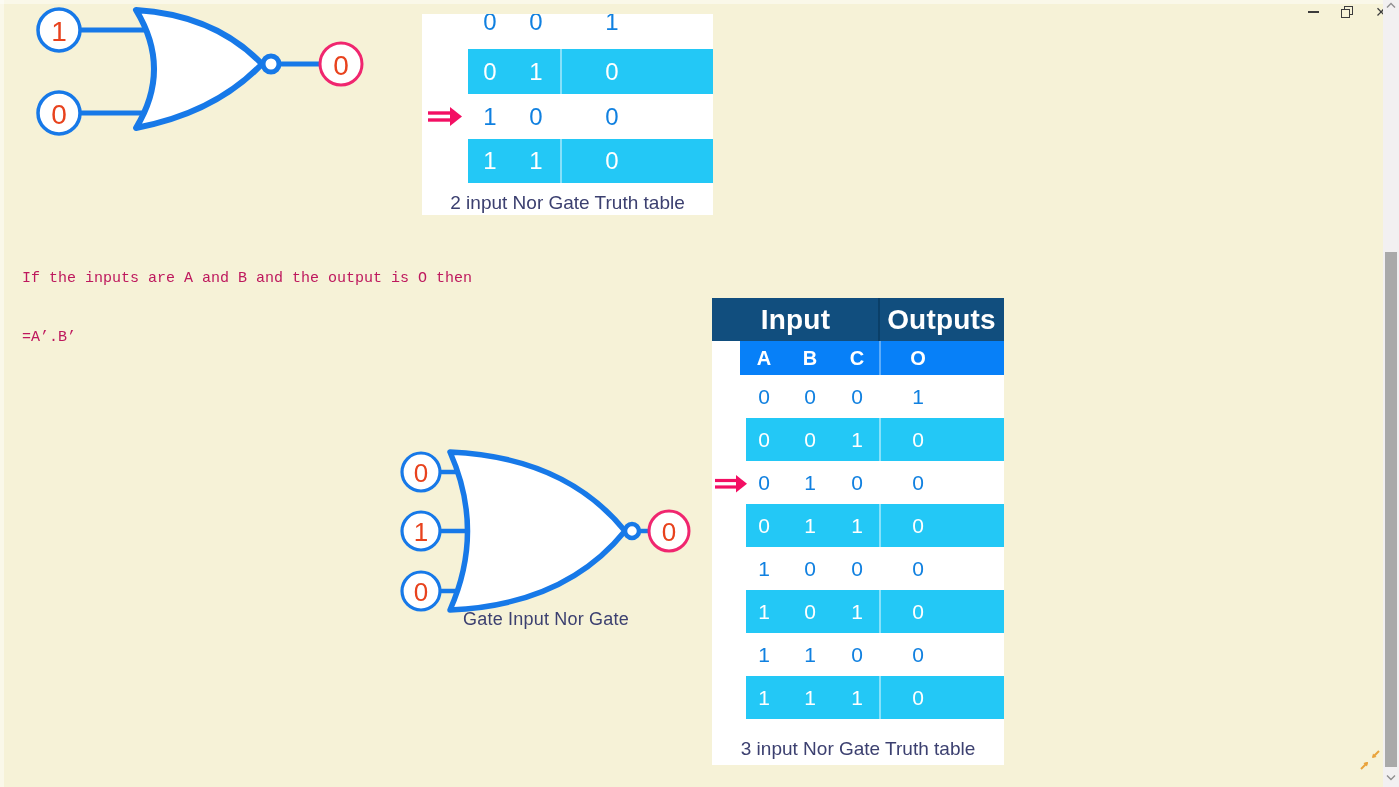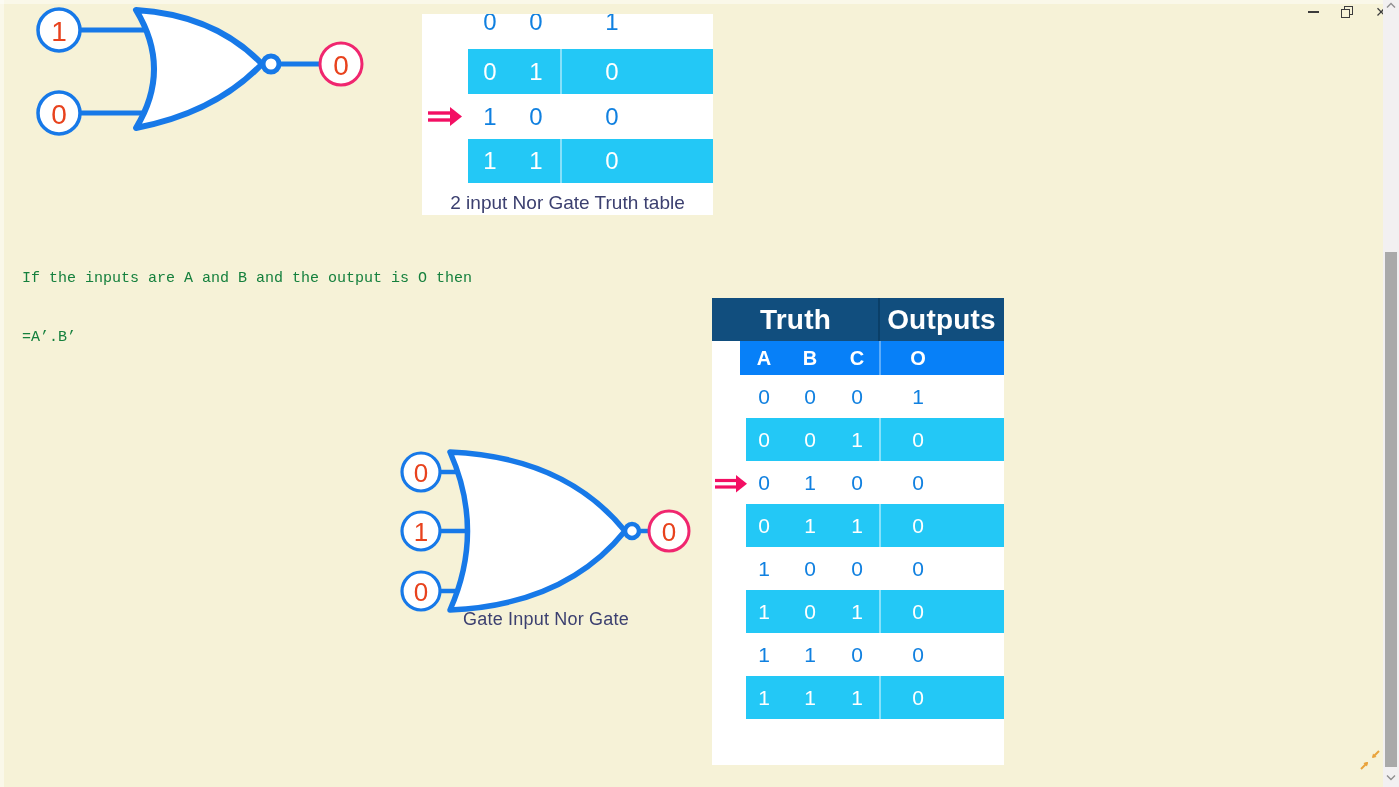--- a/index.html
+++ b/index.html
@@ -22,21 +22,21 @@
     color:var(--label-indigo,#3c4070); font-size:19px; letter-spacing:.2px;
   }
   #gate2-label{left:90px;top:134px;width:220px;}
   #gate3-label{left:446px;top:609px;width:200px;font-size:18px;}
   .gate-digit{font-family:"Liberation Sans",sans-serif; fill:var(--digit-red,#e8421d);}
 
   
   #formula{
     position:absolute; left:22px; top:230px;
     font-family:"Liberation Mono","DejaVu Sans Mono",monospace;
-    font-size:15px; line-height:19.5px; color:#15803d; white-space:pre;
+    font-size:15px; line-height:19.5px; color:#be185d; white-space:pre;
   }
 
   
   .panel{position:absolute;background:#fff;overflow:hidden;}
   #table2-panel{left:422px;top:14px;width:291px;height:201px;}
   #table3-panel{left:712px;top:298px;width:292px;height:467px;}
 
   .trow{position:absolute;right:0;}
   .trow.cyan{background:var(--cyan,#23c8f6);}
   .cell{
@@ -234,36 +234,37 @@
         <span class="cell t3" style="left: 111px;">1</span>
         <span class="cell t3" style="left: 172px;">0</span>
       </div>
       <div class="trow plain" style="top: 77px; height: 43px; left: 0px;">
         <span class="cell t3" style="left: 52px;">0</span>
         <span class="cell t3" style="left: 98px;">0</span>
         <span class="cell t3" style="left: 145px;">0</span>
         <span class="cell t3" style="left: 206px;">1</span>
       </div>
     <div id="t3-header">
-      <span class="hcell">Truth</span>
+      <span class="hcell">Input</span>
       <span class="hcell out">Outputs</span>
       <div id="t3-header-divider"></div>
     </div>
     <div id="t3-subheader">
       <span class="sub" style="left:24px">A</span>
       <span class="sub" style="left:70px">B</span>
       <span class="sub" style="left:117px">C</span>
       <span class="sub" style="left:178px">O</span>
       <div class="vdivider"></div>
     </div>
     <svg id="table3-arrow" class="row-arrow" width="34" height="24" viewBox="0 0 34 24">
       <line x1="1" y1="8.5" x2="23" y2="8.5" stroke="#f30f63" stroke-width="3.2"></line>
       <line x1="1" y1="15" x2="23" y2="15" stroke="#f30f63" stroke-width="3.2"></line>
       <polygon points="22,3 33,11.7 22,20.5" fill="#f30f63"></polygon>
     </svg>
+    <div class="tcaption" id="table3-caption">3 input Nor Gate Truth table</div>
   </div>
 
   <div class="winbtn" id="btn-minimize">
     <span class="bar"></span>
   </div>
   <div class="winbtn" id="btn-restore">
     <span class="restore-ico">
       <span class="back"></span>
         <span class="front"></span>
     </span>

